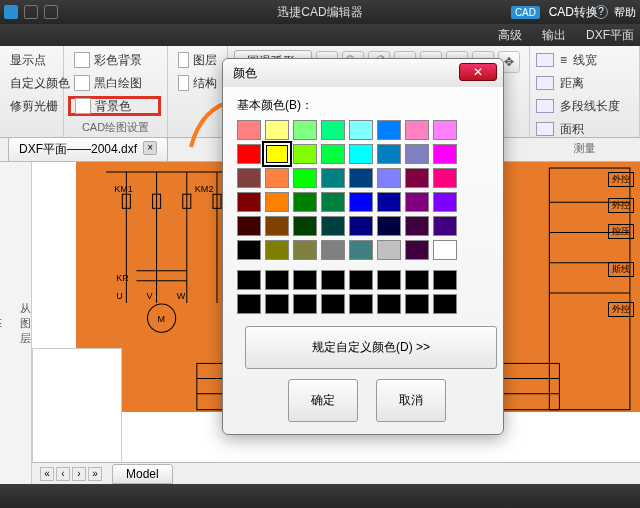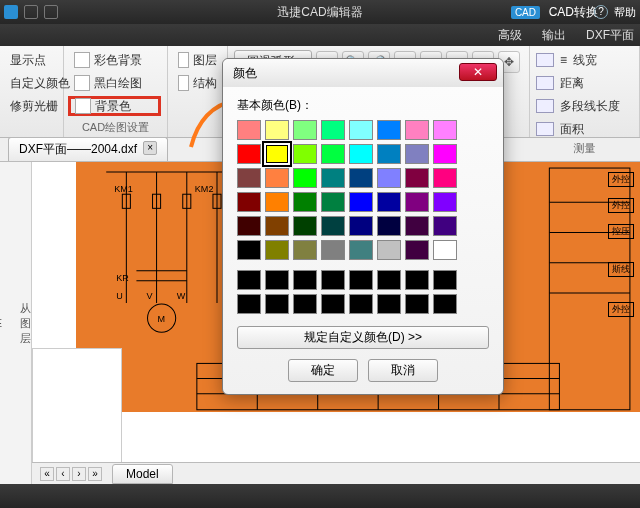--- a/index.html
+++ b/index.html
@@ -70,21 +70,21 @@
 
   
   .dialog { position:absolute; left:222px; top:58px; width:282px; background:linear-gradient(#fdfdfd,#f1f1f1); border:1px solid #7a7a7a; border-radius:6px; box-shadow:0 4px 18px rgba(0,0,0,.35); z-index:10; font-size:12px; }
   .dlg-title { height:28px; display:flex; align-items:center; padding:0 10px; background:linear-gradient(#fbfbfb,#e4e4e4); border-radius:6px 6px 0 0; position:relative; }
   .dlg-close { position:absolute; right:6px; top:4px; width:38px; height:18px; background:linear-gradient(#e36,#b12); border:1px solid #701; border-radius:3px; color:#fff; text-align:center; font-size:12px; line-height:16px; }
   .dlg-body { padding:10px 14px 12px 14px; }
   .swatch-grid { display:grid; grid-template-columns:repeat(8,24px); grid-auto-rows:20px; gap:4px; margin:6px 0 10px 0; }
   .sw { border:1px solid #888; }
   .sw.sel { outline:2px solid #000; outline-offset:1px; border:1px solid #fff; box-shadow:0 0 0 1px #000 inset; }
   .custom-row { display:grid; grid-template-columns:repeat(8,24px); grid-auto-rows:20px; gap:4px; margin:6px 0 12px 0; }
-  .dlg-btn { display:inline-block; min-width:70px; padding:2px 10px; background:linear-gradient(#fdfdfd,#e6e6e6); border:1px solid #9a9a9a; border-radius:3px; text-align:center; }
+  .dlg-btn { display:inline-block; min-width:70px; padding:12px 10px; background:linear-gradient(#fdfdfd,#e6e6e6); border:1px solid #9a9a9a; border-radius:3px; text-align:center;margin-left:8px; }
   .dlg-wide { width:100%; margin-bottom:10px; }
   .dlg-actions { display:flex; gap:10px; justify-content:center; }
 
   .right-edge { position:absolute; right:0; top:0; width:90px; height:250px; }
   .right-edge .tag { position:absolute; right:6px; background:#fff0; border:1px solid #000; font-size:9px; padding:0 3px; }
 </style>
 </head>
 <body>
 
 <div class="titlebar">

